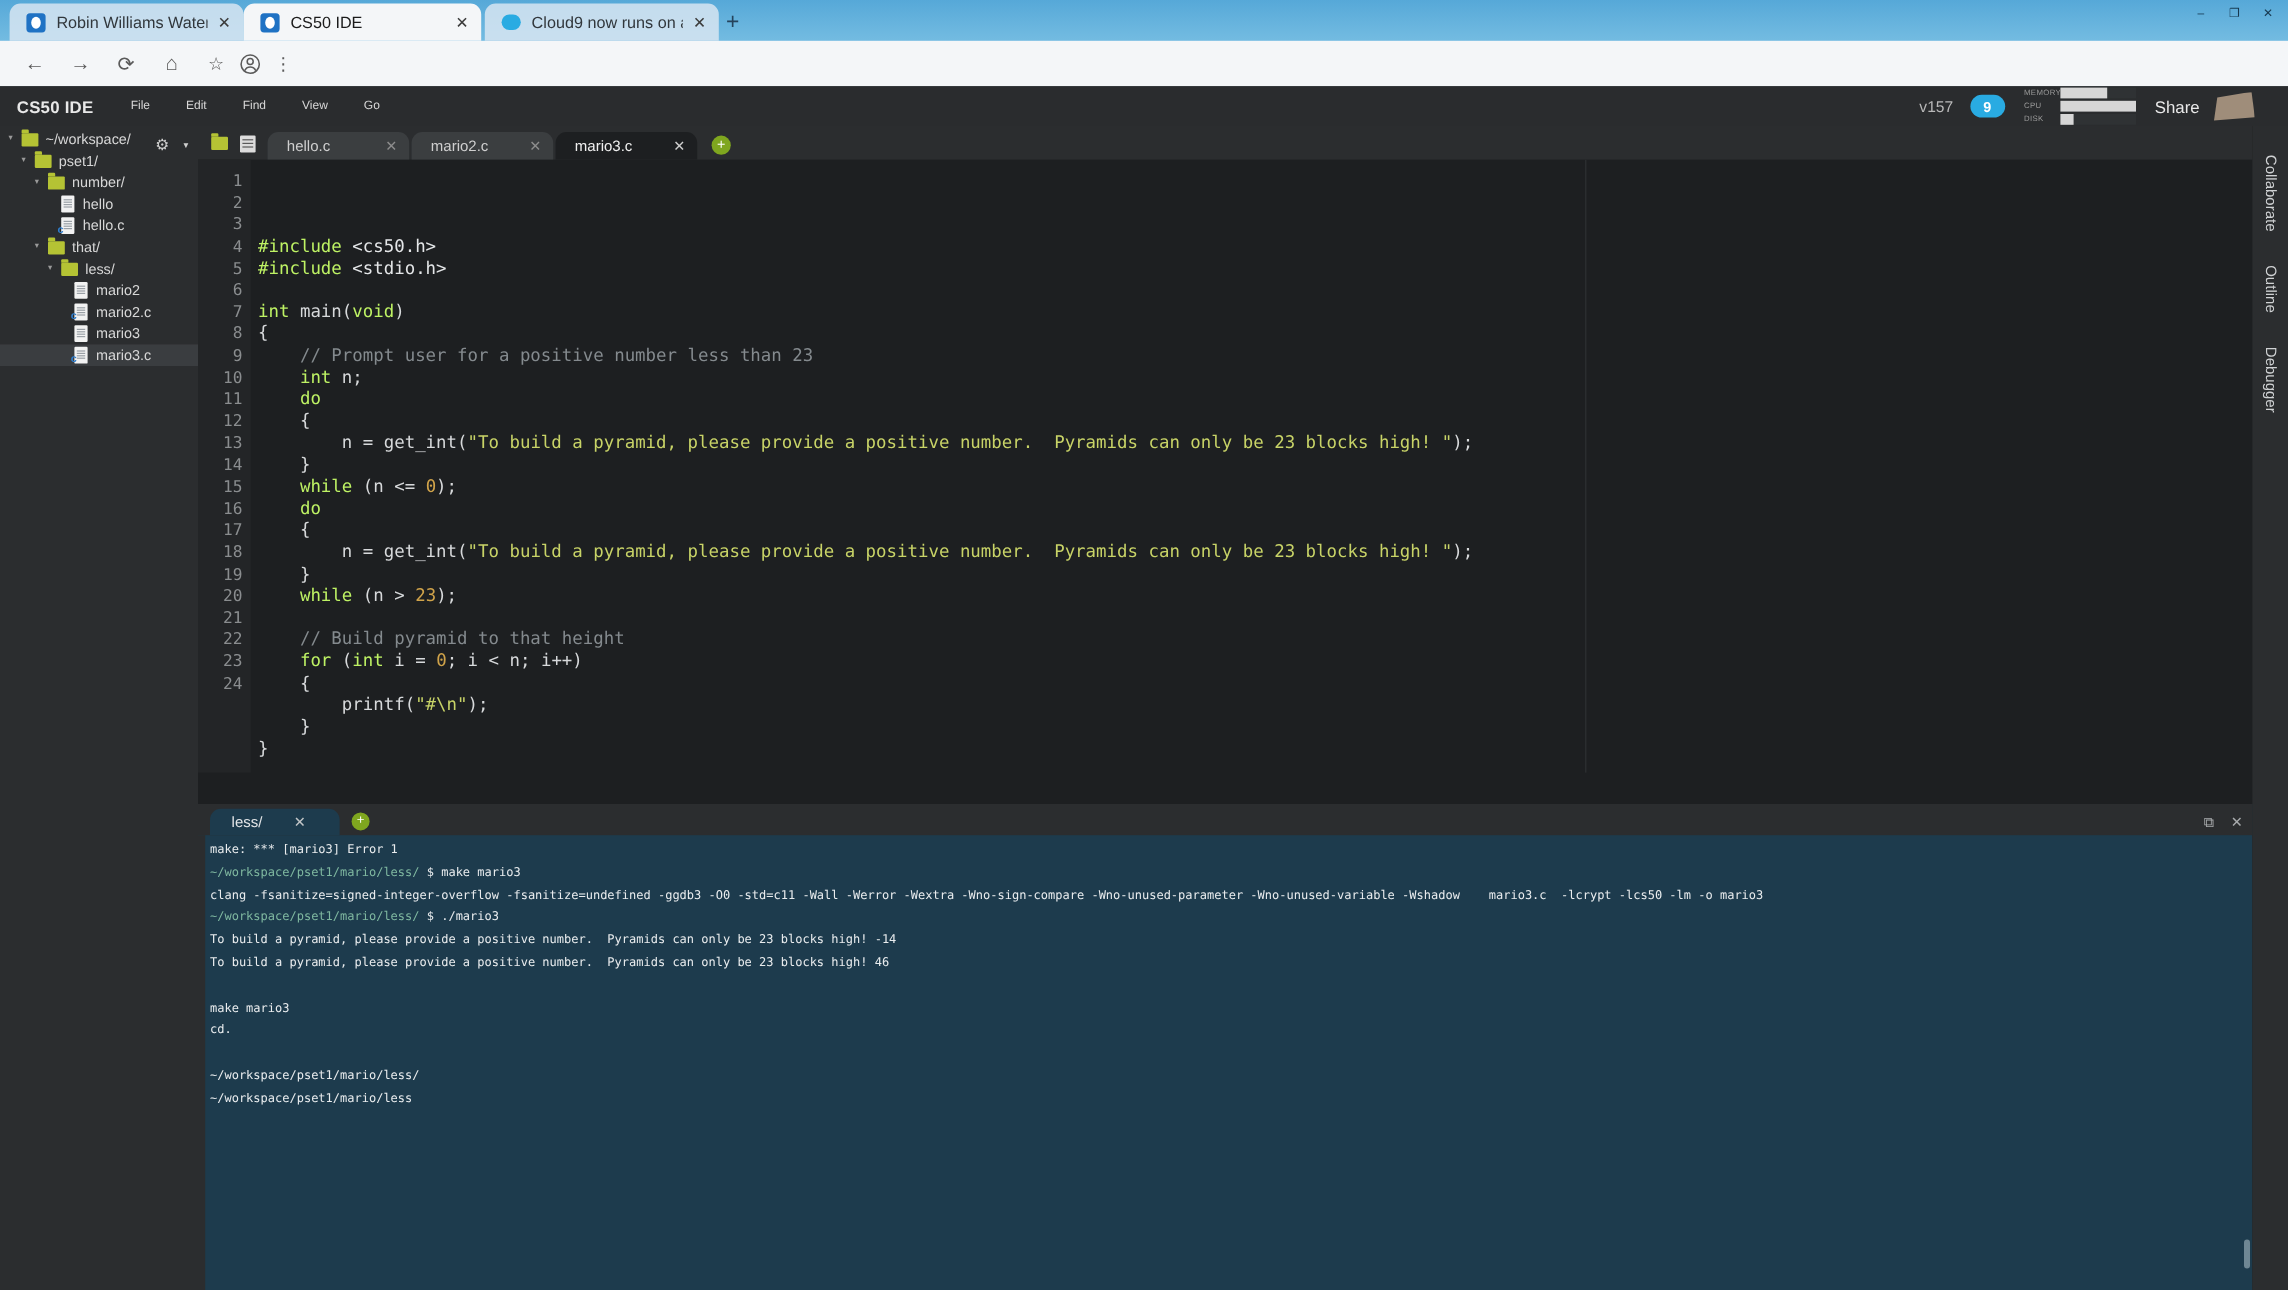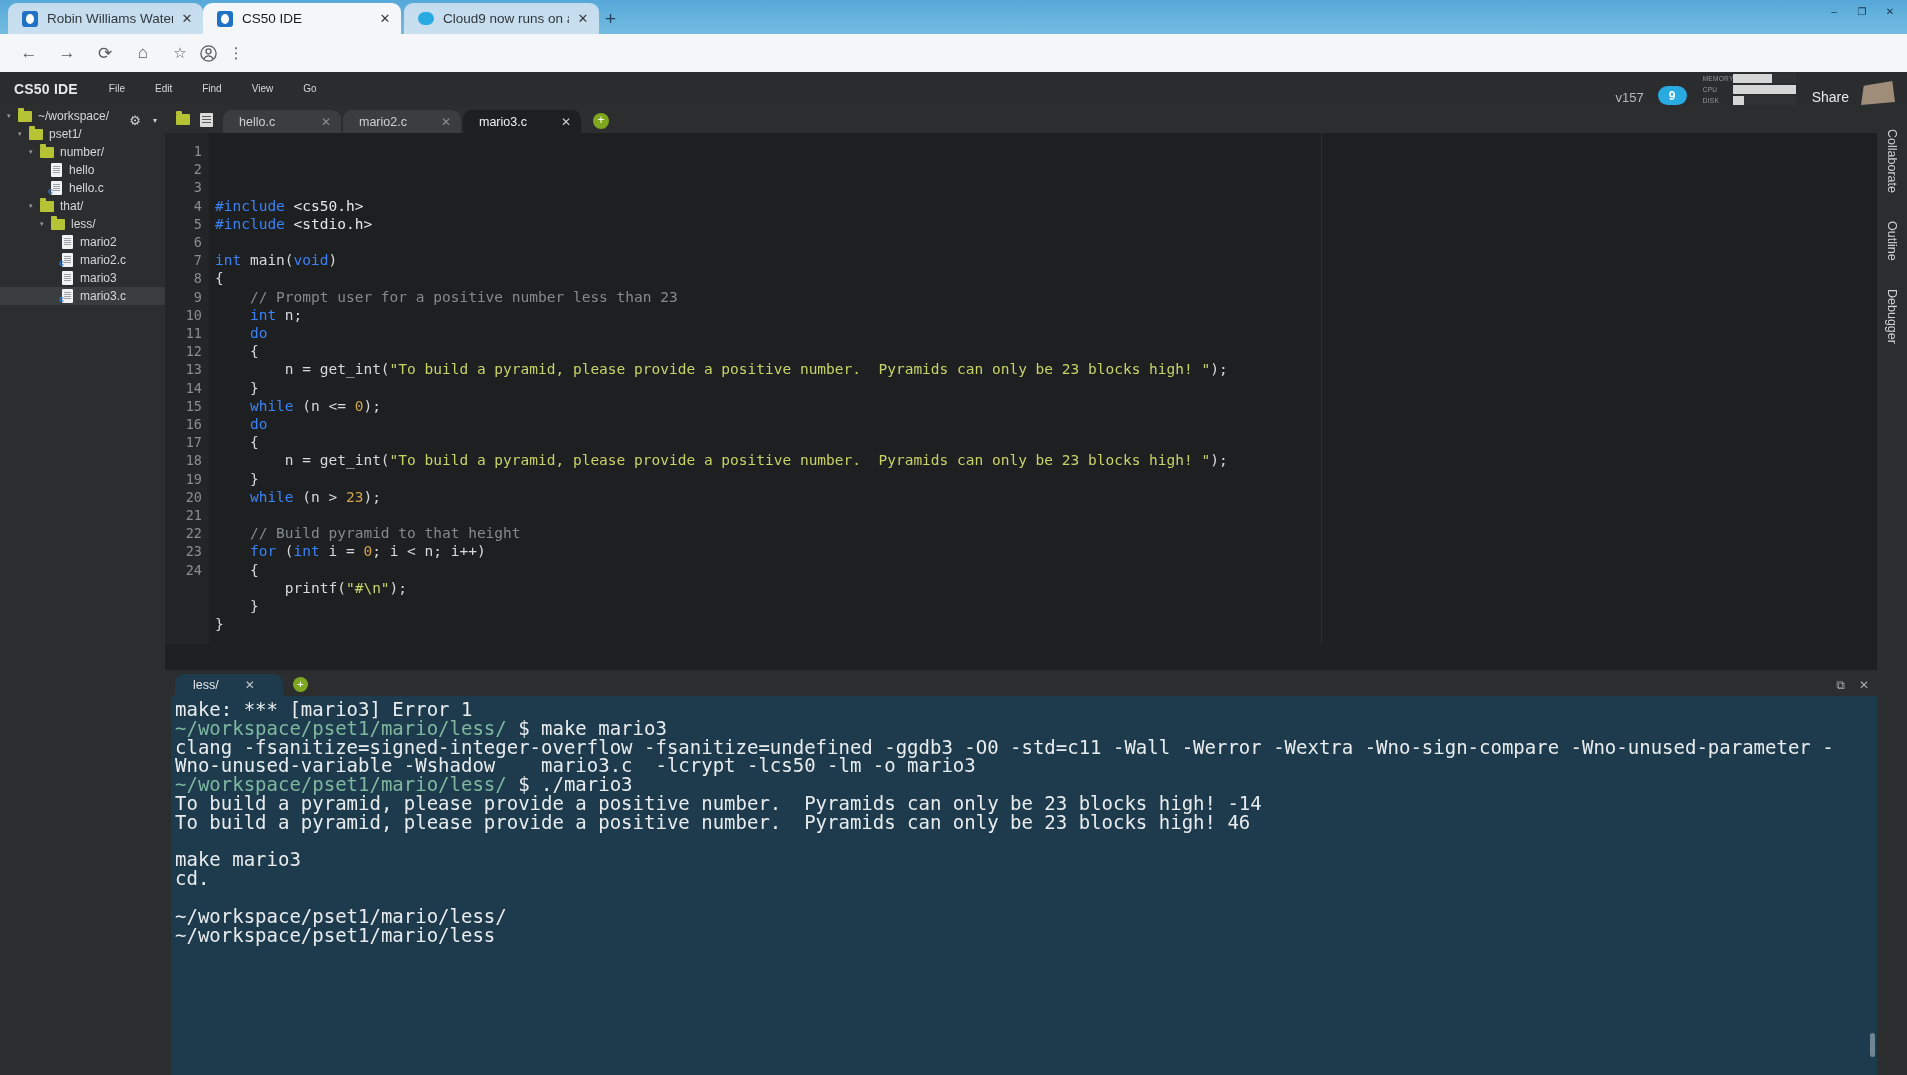--- a/index.html
+++ b/index.html
@@ -90,22 +90,22 @@
     background:#2a2c2e; display:flex; align-items:center;
   }
   #menubar .brand {
     color:#e8e8e8; font-size:14px; font-weight:bold;
     padding: 0 16px 0 14px; letter-spacing:.2px;
   }
   #menubar .mi {
     color:#d8d8d8; font-size:10px; padding: 0 15px; line-height:33px;
   }
   #menu-right {
-    position:absolute; right:0; top:0; height:33px;
-    display:flex; align-items:flex-end; padding-right:8px;
+    position:absolute; right:16px; top:0; height:33px;
+    display:flex; align-items:center; padding-right:8px;
   }
   #version { color:#b8b8b8; font-size:13px; margin-right:14px; }
   #c9logo {
     width:29px; height:19px; border-radius:10px; background:#29abe2;
     color:#fff; font-size:12px; font-weight:bold;
     display:flex; align-items:center; justify-content:center; margin-right:16px;
   }
   #stats { display:flex; flex-direction:column; gap:2px; margin-right:16px; }
   .statrow { display:flex; align-items:center; height:9px; }
   .statlabel { width:30px; font-size:6.5px; color:#9a9a9a; letter-spacing:.3px; }
@@ -193,21 +193,21 @@
   #gutter {
     width:44px; flex:0 0 44px; background:#232527; color:#8a8d8f;
     text-align:right; padding: 9px 7px 0 0;
     line-height:18.2px; font-size:13.5px;
   }
   #codetext {
     flex:1 1 auto; padding: 9px 0 0 6px; line-height:18.2px;
     color:#d7d9db; white-space:pre; position:relative;
   }
   #printmargin { position:absolute; left:1112px; top:0; bottom:0; width:1px; background:#2e3133; }
-  .kw { color:#3b82f6; }
+  .kw { color:#bef264; }
   .cm { color:#848a8e; }
   .st { color:#c8d367; }
   .num{ color:#d0a34a; }
   .fn { color:#e4e6e8;text-align:right; }
   #estatus {
     position:absolute; bottom:0; left:0; right:0; height:26px;
     background:#1d1f21; display:flex; align-items:center; justify-content:flex-end;
     padding-right:10px; font-size:12px; color:#9fa3a6;
   }
   #estatus .plug {
@@ -227,21 +227,21 @@
   #tterm-tab {
     height:22px; min-width:108px; background:#1d3b4d; color:#e4e6e8;
     border-radius:9px 9px 0 0; display:flex; align-items:center;
     padding:0 8px 0 18px; font-size:12.5px;
   }
   #tterm-tab .tx{margin-left:26px;color:#c3c6c8;font-size:12px;}
   #tterm-add{width:15px;height:15px;border-radius:50%;background:#7fa61f;color:#fff;font-size:11px;line-height:14px;text-align:center;margin:0 0 4px 10px;}
   #tterm-right{position:absolute;right:8px;bottom:4px;display:flex;gap:14px;color:#a8abad;font-size:12px;}
   #termbody {
     position:absolute; top:26px; left:0; right:0; bottom:0;
-    font-family:"DejaVu Sans Mono", monospace; font-size:19px;
+    font-family:"DejaVu Sans Mono", monospace; font-size:10px;
     line-height:18.8px; color:#e9ecee; padding: 4px 0 0 10px;
     white-space:pre-wrap; overflow:hidden;
   }
   .tpath{ color:#7fb8a0; }
   .tgutter{ position:absolute; left:0; top:26px; bottom:0; width:6px; background:#2b2d2f;}
   #termscroll{ position:absolute; right:2px; bottom:18px; width:5px; height:24px; background:#6f8794; border-radius:3px;}
 
   
   #rail {
     position:absolute; right:0; top:33px; bottom:0; width:30px;

